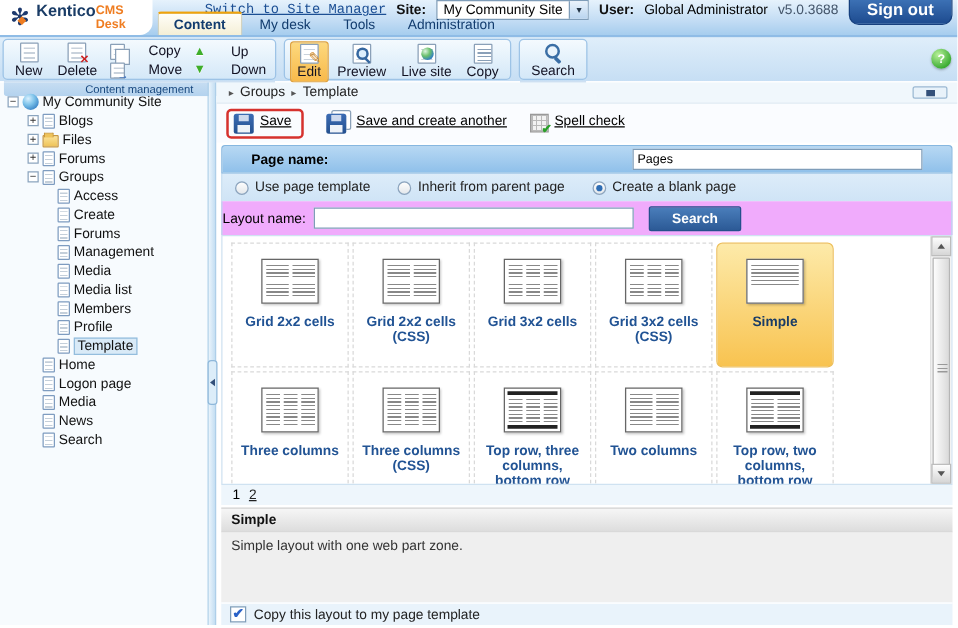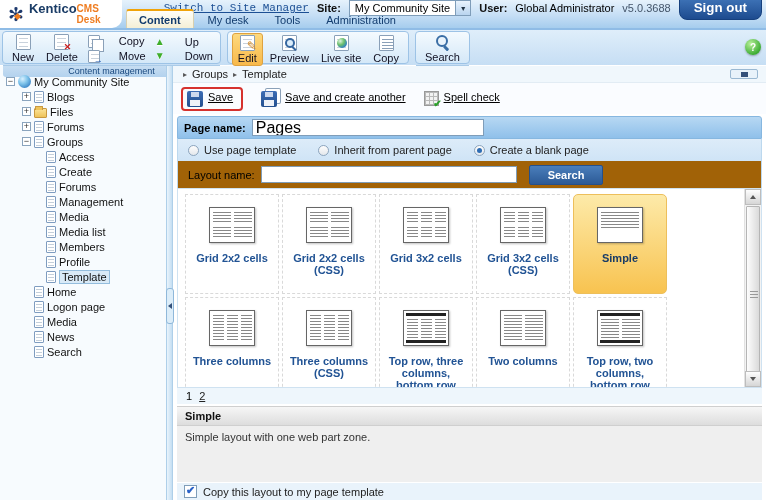--- a/index.html
+++ b/index.html
@@ -86,29 +86,29 @@
   .icon-floppy { position:relative; width:16px; height:16px; background:linear-gradient(#3c6cb4,#24508f); border-radius:2px; flex:none; }
   .icon-floppy::before { content:""; position:absolute; left:4px; top:1px; width:8px; height:5px; background:#cdd9ee; }
   .icon-floppy::after { content:""; position:absolute; left:3px; bottom:1px; width:10px; height:6px; background:#eef2f8; }
   .icon-floppy.withpage { margin-right:3px; }
   .icon-floppy.withpage { box-shadow:4px -3px 0 -1px #fff, 4px -3px 0 0 #8aa0b8; }
   .icon-spell { position:relative; width:15px; height:15px; background:#f2f2f2; border:1px solid #999;
                 background-image:repeating-linear-gradient(180deg,#b9b9b9 0 1px,transparent 1px 4px),repeating-linear-gradient(90deg,#b9b9b9 0 1px,transparent 1px 4px); }
   .icon-spell::after { content:"✔"; position:absolute; right:-4px; bottom:-4px; color:#28a028; font-weight:bold; font-size:10px; }
 
   
-  .pn-bar { margin:2px 4px 0; height:23px; background:linear-gradient(#b7d8f3,#8fc0ea); border:1px solid #86b7e0; border-radius:3px 3px 0 0; display:flex; align-items:center; gap:6px; padding:0 6px; }
+  .pn-bar { margin:2px 4px 0; height:23px; background:linear-gradient(#b7d8f3,#8fc0ea); border:1px solid #86b7e0; border-radius:3px 3px 0 0; display:flex; align-items:center; gap:6px; padding:0 23px;justify-content:space-between; }
   .pn-label { font-weight:bold; color:#000; }
-  .txt { height:17px; border:1px solid #7f9db9; background:#fff; font-family:"Liberation Sans",sans-serif; font-size:16px; padding:0 3px; }
+  .txt { height:17px; border:1px solid #7f9db9; background:#fff; font-family:"Liberation Sans",sans-serif; font-size:10px; padding:0 3px; }
   .pn-input { width:232px; }
   .radio-row { margin:0 4px; height:22px; background:linear-gradient(#ddecf9,#cfe4f6); border-left:1px solid #bcd8ee; border-right:1px solid #bcd8ee; display:flex; align-items:center; gap:22px; padding:0 10px; }
   .radio-opt { display:flex; align-items:center; gap:5px; cursor:pointer; color:#222; }
   .radio { position:relative; width:11px; height:11px; border-radius:50%; border:1px solid #8ca4bd; background:linear-gradient(#fdfdfd,#e4e8ec); flex:none; }
   .radio.on::after { content:""; position:absolute; left:2px; top:2px; width:5px; height:5px; border-radius:50%; background:#2e6db4; }
-  .ln-row { margin:0 4px; height:27px; background:#a16207; border-left:1px solid #bcd8ee; border-right:1px solid #bcd8ee; display:flex; align-items:center; gap:6px; padding:0 10px; }
+  .ln-row { margin:0 4px; height:27px; background:#f0abfc; border-left:1px solid #bcd8ee; border-right:1px solid #bcd8ee; display:flex; align-items:center; gap:6px; padding:0 0; }
   .ln-input { width:256px; }
   .search-btn { margin-left:6px; background:linear-gradient(#4a7ebb,#2c5a96); color:#fff; font-weight:bold; border:1px solid #24508c; border-radius:2px; padding:3px 18px; cursor:pointer; font-size:11px; }
 
   
   .grid-wrap { margin:0 4px; border:1px solid #cfe2f1; background:#fff; display:flex; height:200px; }
   .grid { flex:1; overflow:hidden; padding:5px 0 0 7px; display:flex; flex-wrap:wrap; gap:3px; align-content:flex-start; }
   .card { width:94px; height:100px; border:1px dashed #d9d9d9; display:flex; flex-direction:column; align-items:center; padding-top:12px; cursor:pointer; }
   .card.sel { background:linear-gradient(#fdeaa9 0%,#f8c350 100%); border:1px solid #edbf5b; border-radius:5px; }
   .clabel { margin-top:9px; text-align:center; color:#215394; font-weight:bold; line-height:12px; padding:0 2px; }
   .card.sel .clabel { color:#1a3c66; }

